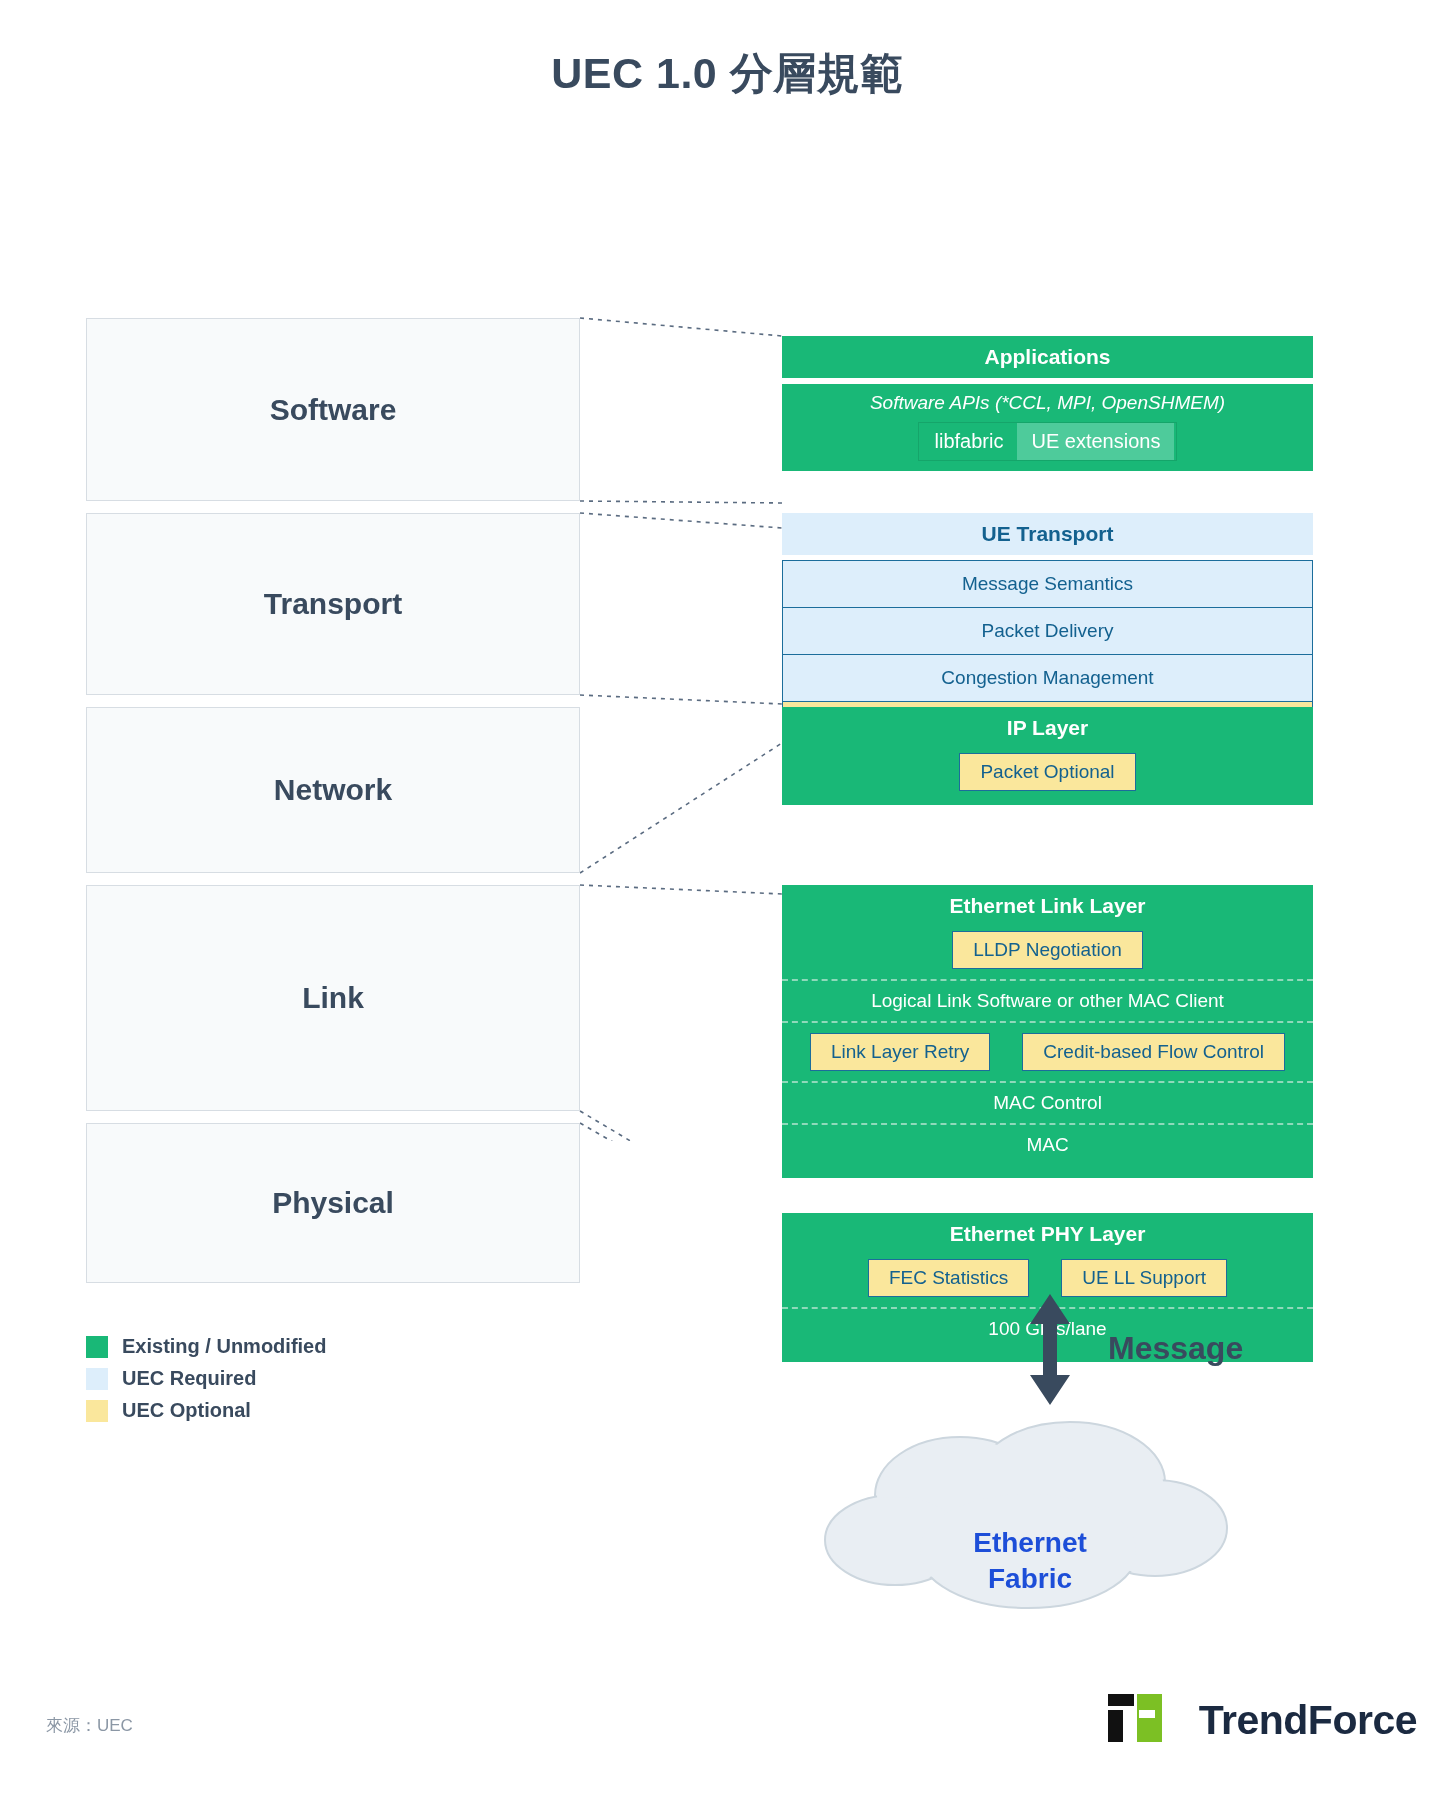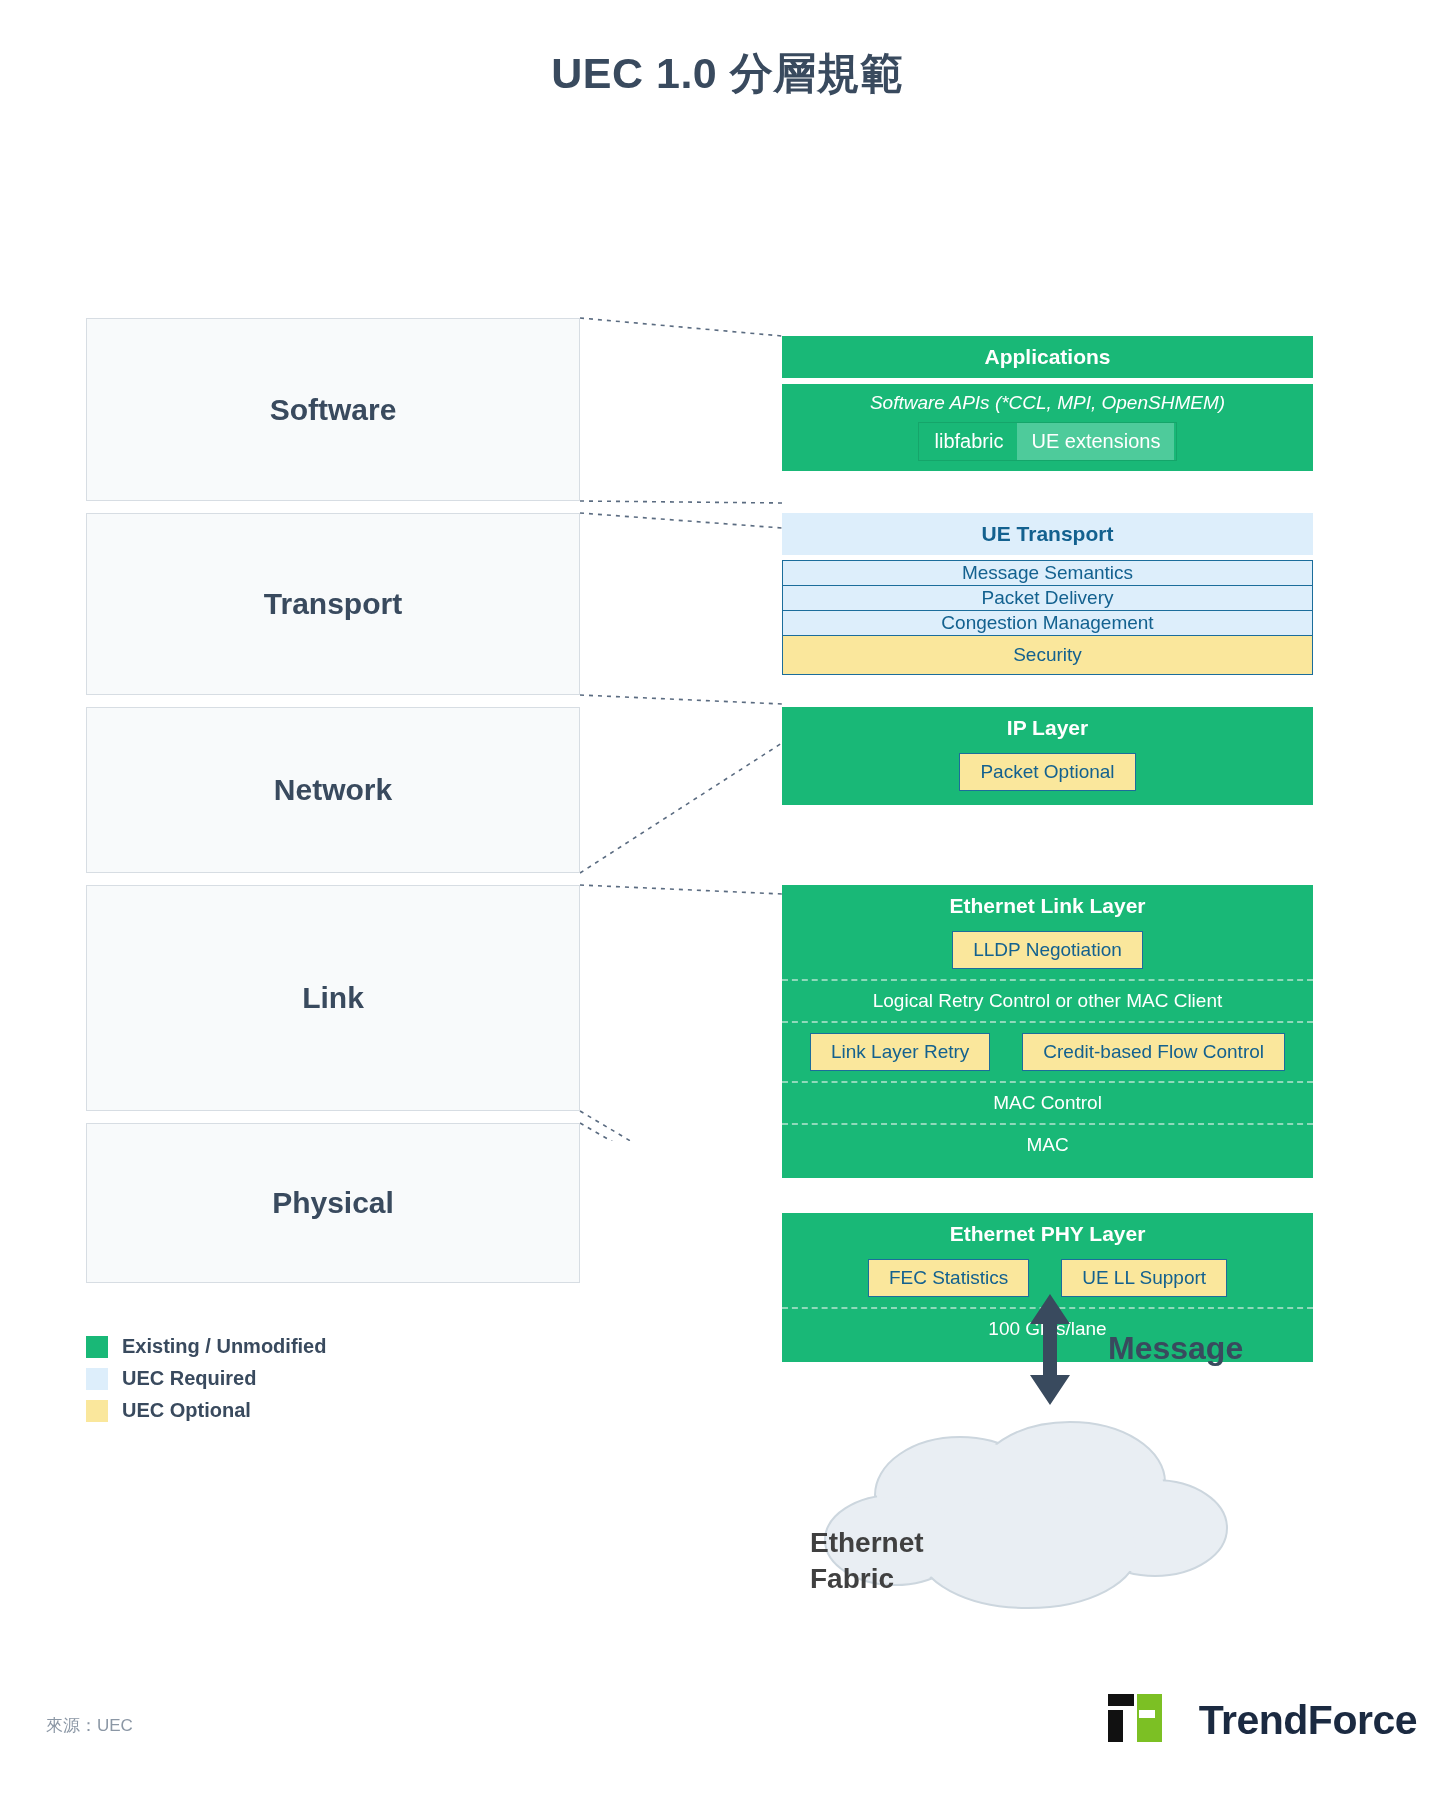--- a/index.html
+++ b/index.html
@@ -69,21 +69,21 @@
   .blk-sub {
     font-size: 19px;
     padding: 8px 0;
     font-style: italic;
   }
 
   .row-blue {
     border: 1.5px solid #1b6d9b;
     border-top: none;
     font-size: 19px;
-    padding: 1px 0;
+    padding: 12px 0;
     text-align: center;
     background: #ddeefb;
     color: #13618f;
   }
   .row-blue.first { border-top: 1.5px solid #1b6d9b; }
   .row-yellow {
     border: 1.5px solid #1b6d9b;
     border-top: none;
     font-size: 19px;
     padding: 8px 0;
@@ -173,24 +173,24 @@
     color: #394a5e;
     font-weight: 600;
   }
   .arrow-wrap { position: absolute; left: 1020px; top: 1292px; }
 
   .cloud-wrap { position: absolute; left: 810px; top: 1420px; }
   .cloud-text {
     position: absolute;
     left: 0; top: 0;
     width: 440px;
-    text-align: left;
+    text-align: center;
     padding-top: 105px;
     font-size: 28px;
-    color: #404040;
+    color: #1d4ed8;
     line-height: 1.3;
     font-weight: 600;
   }
 
   
   .source-note {
     position: absolute;
     left: 46px;
     top: 1714px;
     font-size: 17px;
@@ -275,21 +275,21 @@
     <div class="blk green" style="padding-bottom:4px;">
       <div class="blk-title">IP Layer</div>
       <span class="chip">Packet Optional</span>
     </div>
   </div>
 
   <div class="stack-col" style="top:754px;">
     <div class="blk green">
       <div class="blk-title">Ethernet Link Layer</div>
       <span class="chip">LLDP Negotiation</span>
-      <div class="dashed-row">Logical Retry Control or other MAC Client</div>
+      <div class="dashed-row">Logical Link Software or other MAC Client</div>
       <div class="chip-row" style="padding-top:6px;">
         <span class="chip">Link Layer Retry</span>
         <span class="chip">Credit-based Flow Control</span>
       </div>
       <div class="dashed-row">MAC Control</div>
       <div class="dashed-row nt" style="border-bottom:none;padding:9px 0 22px 0;">MAC</div>
     </div>
   </div>
 
   <div class="stack-col" style="top:1082px;">

